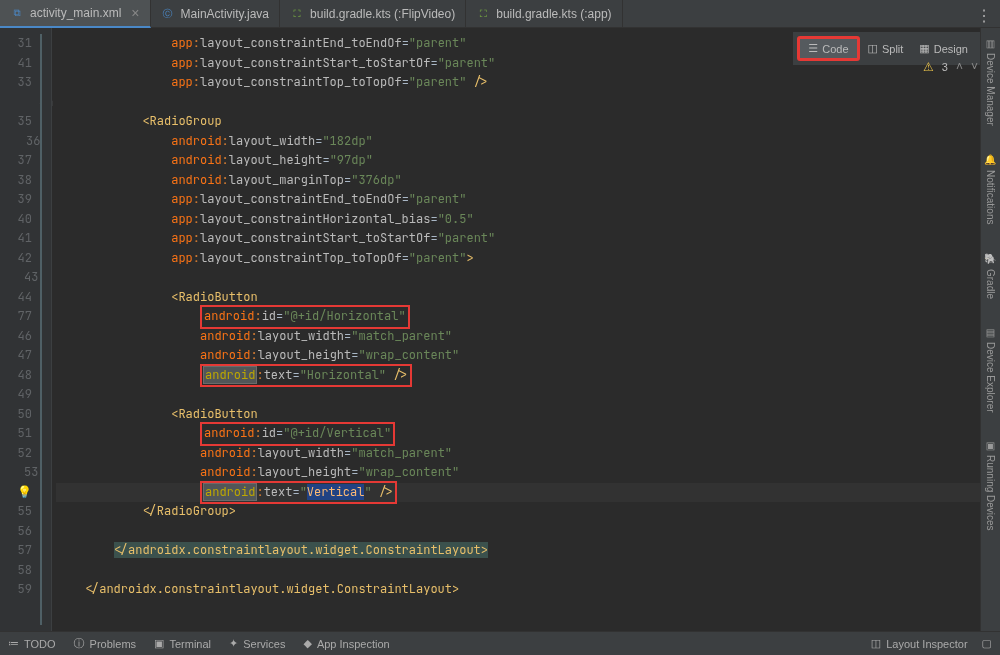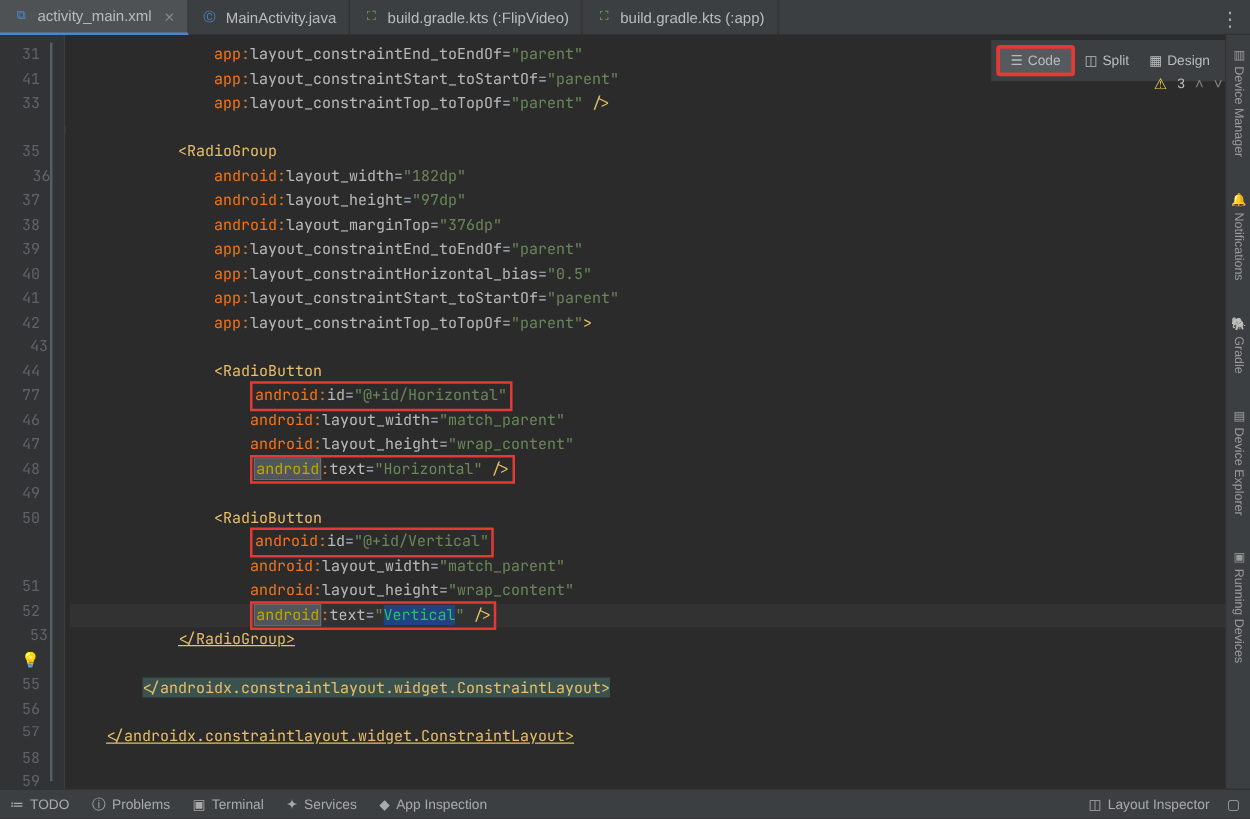--- a/index.html
+++ b/index.html
@@ -26,23 +26,23 @@
 .code { flex:1; padding:6px 0 6px 4px; font-family:"JetBrains Mono","Consolas",monospace; font-size:12px; line-height:19.5px; white-space:pre; color:#a9b7c6; overflow:hidden; }
 .code .line { height:19.5px; }
 .code .lcurr { background:#323232; }
 .ns  { color:#f97316; } 
 .col { color:#cc7832; } 
 .attr{ color:#bababa; } 
 .op  { color:#a9b7c6; } 
 .str { color:#6a8759; } 
 .tag { color:#e8bf6a; } 
 .br  { color:#e8bf6a; } 
-.close-tag { color:#e8bf6a;text-decoration:underline; }
+.close-tag { color:#e8bf6a; }
 .hl-android { background:#515658; outline:1px solid #6b6b6b; color:#bda700; padding:0 1px; }
-.hl-str    { background:#214283; color:#22c55e; }
+.hl-str    { background:#214283; color:#fdba74; }
 .red-ann { border:2px solid #e53935; display:inline-block; padding:0 2px; margin:-2px 0; }
 .bottom { position:absolute; left:0; right:0; bottom:0; height:24px; background:#3c3f41; border-top:1px solid #323232; display:flex; align-items:center; padding:0 8px; gap:18px; color:#aaa; font-size:11px; }
 .bottom-left { display:flex; gap:18px; align-items:center; }
 .bottom-left .bitm { display:flex; align-items:center; gap:5px; cursor:pointer; }
 .bottom-right { margin-left:auto; display:flex; gap:14px; align-items:center; }
 .bottom-right .bitm { display:flex; align-items:center; gap:5px; cursor:pointer; }
 .fileicon-xml { color:#4a88c7; }
 .fileicon-java { color:#4a88c7; }
 .fileicon-gradle { color:#7cb342; }
 .vbar { position:absolute; left:0; top:6px; bottom:6px; width:2px; }
@@ -131,27 +131,27 @@
       <div style="height: 19.5px;">41</div>
       <div style="height: 19.5px;">42</div>
       <div style="height: 19.5px; margin-left: 24px;">43</div>
       <div style="height: 19.5px;">44</div>
       <div style="height: 19.5px;">77</div>
       <div style="height: 19.5px;">46</div>
       <div style="height: 19.5px;">47</div>
       <div style="height: 19.5px;">48</div>
       <div style="height: 19.5px;">49</div>
       <div style="height: 19.5px;">50</div>
-      <div style="height: 19.5px; margin-top: 36px;">51</div>
+      <div style="height: 19.5px;">51</div>
       <div style="height: 19.5px;">52</div>
       <div style="height: 19.5px; padding-left: 24px;">53</div>
       <div style="height: 19.5px;"><span class="bulb">💡</span></div>
       <div style="height: 19.5px;">55</div>
       <div style="height: 19.5px;">56</div>
-      <div style="height: 19.5px; font-family: Liberation Mono, monospace;">57</div>
+      <div style="height: 19.5px;">57</div>
       <div style="height: 19.5px;">58</div>
       <div style="height: 19.5px;">59</div>
     </div>
   <div class="fold-col">
     <div class="vbar" style="background:#4f6066"></div>
   </div>
   <div class="code" id="code"><div class="line">                <span class="ns">app</span><span class="col">:</span><span class="attr">layout_constraintEnd_toEndOf</span><span class="op">=</span><span class="str">"parent"</span></div><div class="line">                <span class="ns">app</span><span class="col">:</span><span class="attr">layout_constraintStart_toStartOf</span><span class="op">=</span><span class="str">"parent"</span></div><div class="line">                <span class="ns">app</span><span class="col">:</span><span class="attr">layout_constraintTop_toTopOf</span><span class="op">=</span><span class="str">"parent"</span><span class="br"> /&gt;</span></div><div class="line"> </div><div class="line">            <span class="br">&lt;</span><span class="tag">RadioGroup</span></div><div class="line">                <span class="ns">android</span><span class="col">:</span><span class="attr">layout_width</span><span class="op">=</span><span class="str">"182dp"</span></div><div class="line">                <span class="ns">android</span><span class="col">:</span><span class="attr">layout_height</span><span class="op">=</span><span class="str">"97dp"</span></div><div class="line">                <span class="ns">android</span><span class="col">:</span><span class="attr">layout_marginTop</span><span class="op">=</span><span class="str">"376dp"</span></div><div class="line">                <span class="ns">app</span><span class="col">:</span><span class="attr">layout_constraintEnd_toEndOf</span><span class="op">=</span><span class="str">"parent"</span></div><div class="line">                <span class="ns">app</span><span class="col">:</span><span class="attr">layout_constraintHorizontal_bias</span><span class="op">=</span><span class="str">"0.5"</span></div><div class="line">                <span class="ns">app</span><span class="col">:</span><span class="attr">layout_constraintStart_toStartOf</span><span class="op">=</span><span class="str">"parent"</span></div><div class="line">                <span class="ns">app</span><span class="col">:</span><span class="attr">layout_constraintTop_toTopOf</span><span class="op">=</span><span class="str">"parent"</span><span class="br">&gt;</span></div><div class="line"> </div><div class="line">                <span class="br">&lt;</span><span class="tag">RadioButton</span></div><div class="line">                    <span class="red-ann"><span class="ns">android</span><span class="col">:</span><span class="attr">id</span><span class="op">=</span><span class="str">"@+id/Horizontal"</span></span></div><div class="line">                    <span class="ns">android</span><span class="col">:</span><span class="attr">layout_width</span><span class="op">=</span><span class="str">"match_parent"</span></div><div class="line">                    <span class="ns">android</span><span class="col">:</span><span class="attr">layout_height</span><span class="op">=</span><span class="str">"wrap_content"</span></div><div class="line">                    <span class="red-ann"><span class="hl-android">android</span><span class="col">:</span><span class="attr">text</span><span class="op">=</span><span class="str">"Horizontal"</span><span class="br"> /&gt;</span></span></div><div class="line"> </div><div class="line">                <span class="br">&lt;</span><span class="tag">RadioButton</span></div><div class="line">                    <span class="red-ann"><span class="ns">android</span><span class="col">:</span><span class="attr">id</span><span class="op">=</span><span class="str">"@+id/Vertical"</span></span></div><div class="line">                    <span class="ns">android</span><span class="col">:</span><span class="attr">layout_width</span><span class="op">=</span><span class="str">"match_parent"</span></div><div class="line">                    <span class="ns">android</span><span class="col">:</span><span class="attr">layout_height</span><span class="op">=</span><span class="str">"wrap_content"</span></div><div class="line lcurr">                    <span class="red-ann"><span class="hl-android">android</span><span class="col">:</span><span class="attr">text</span><span class="op">=</span><span class="str">"</span><span class="hl-str">Vertical</span><span class="str">"</span><span class="br"> /&gt;</span></span></div><div class="line">            <span class="close-tag">&lt;/RadioGroup&gt;</span></div><div class="line"> </div><div class="line">        <span style="background:#3b514d;color:#e8bf6a">&lt;/androidx.constraintlayout.widget.ConstraintLayout&gt;</span></div><div class="line"> </div><div class="line">    <span class="close-tag">&lt;/androidx.constraintlayout.widget.ConstraintLayout&gt;</span></div></div>
 </div>
 
 <div class="bottom">

